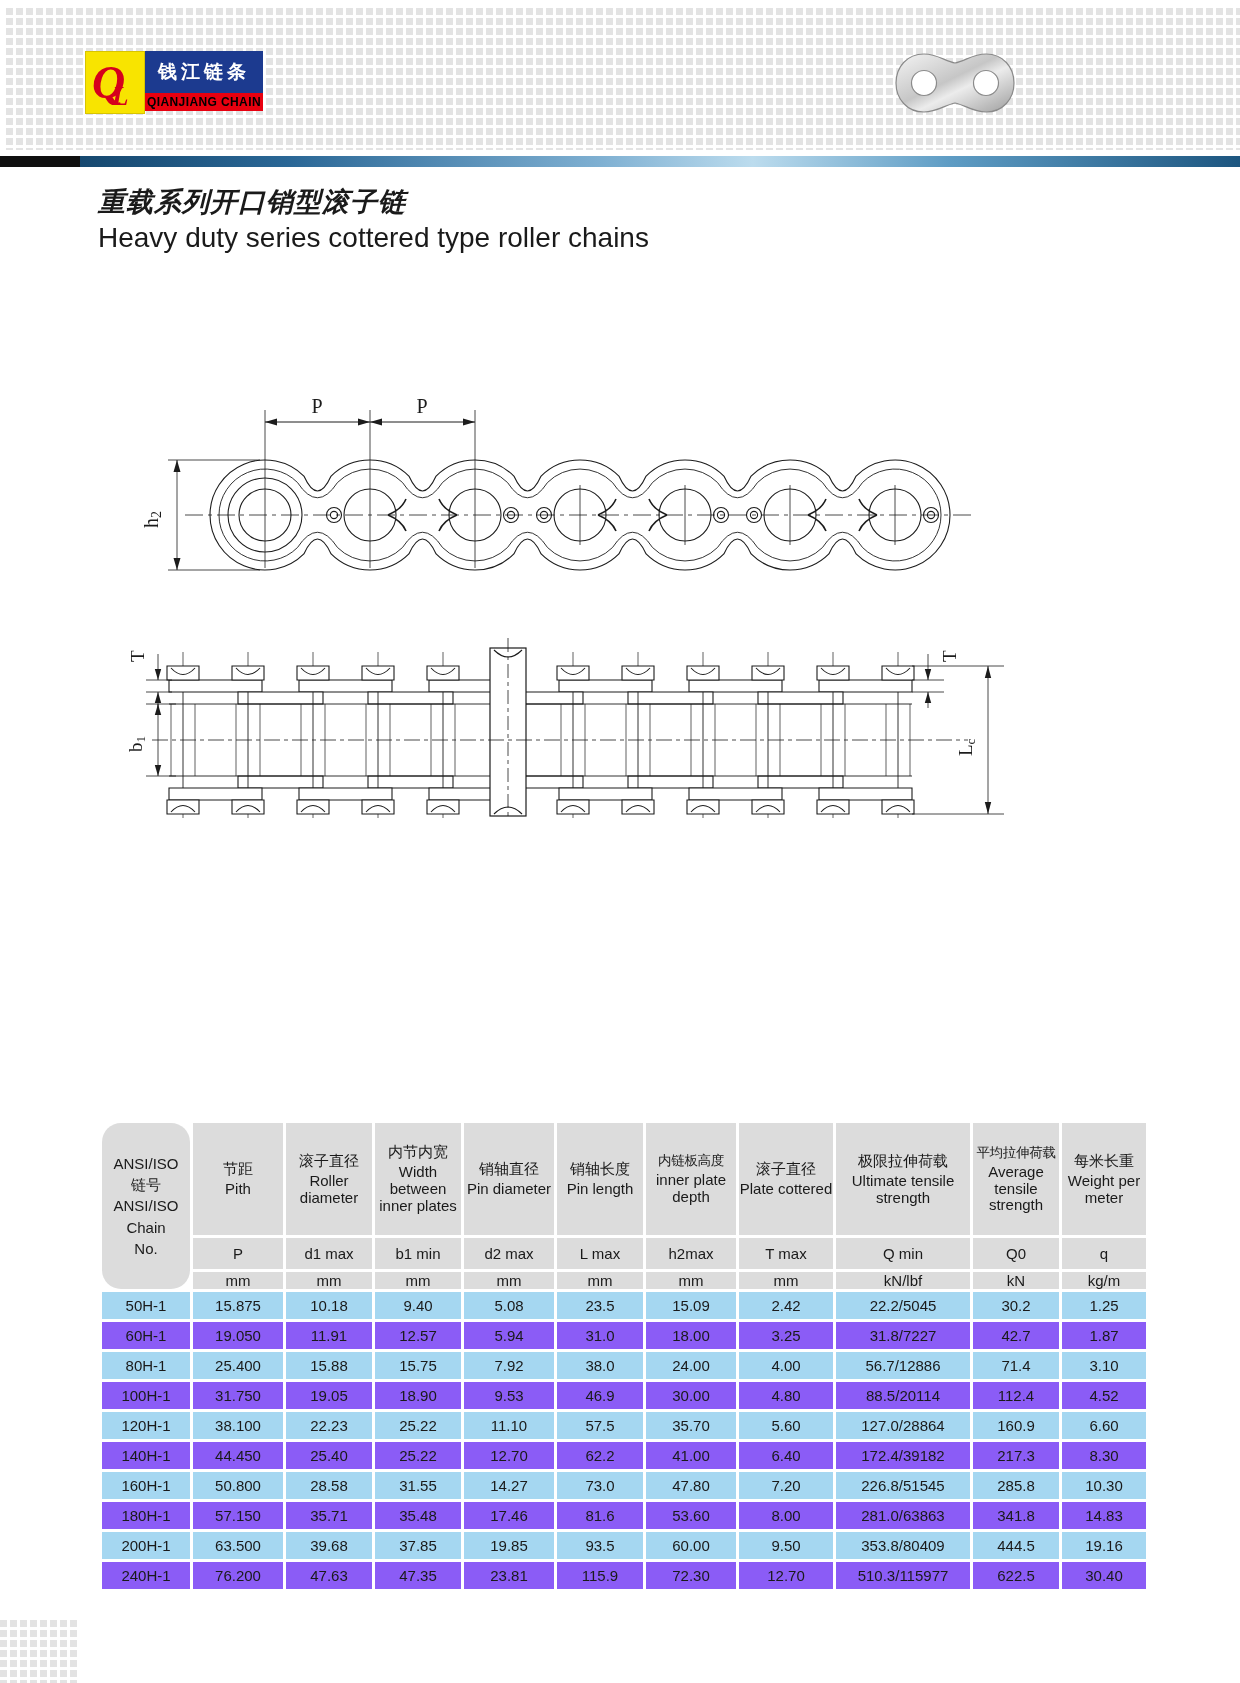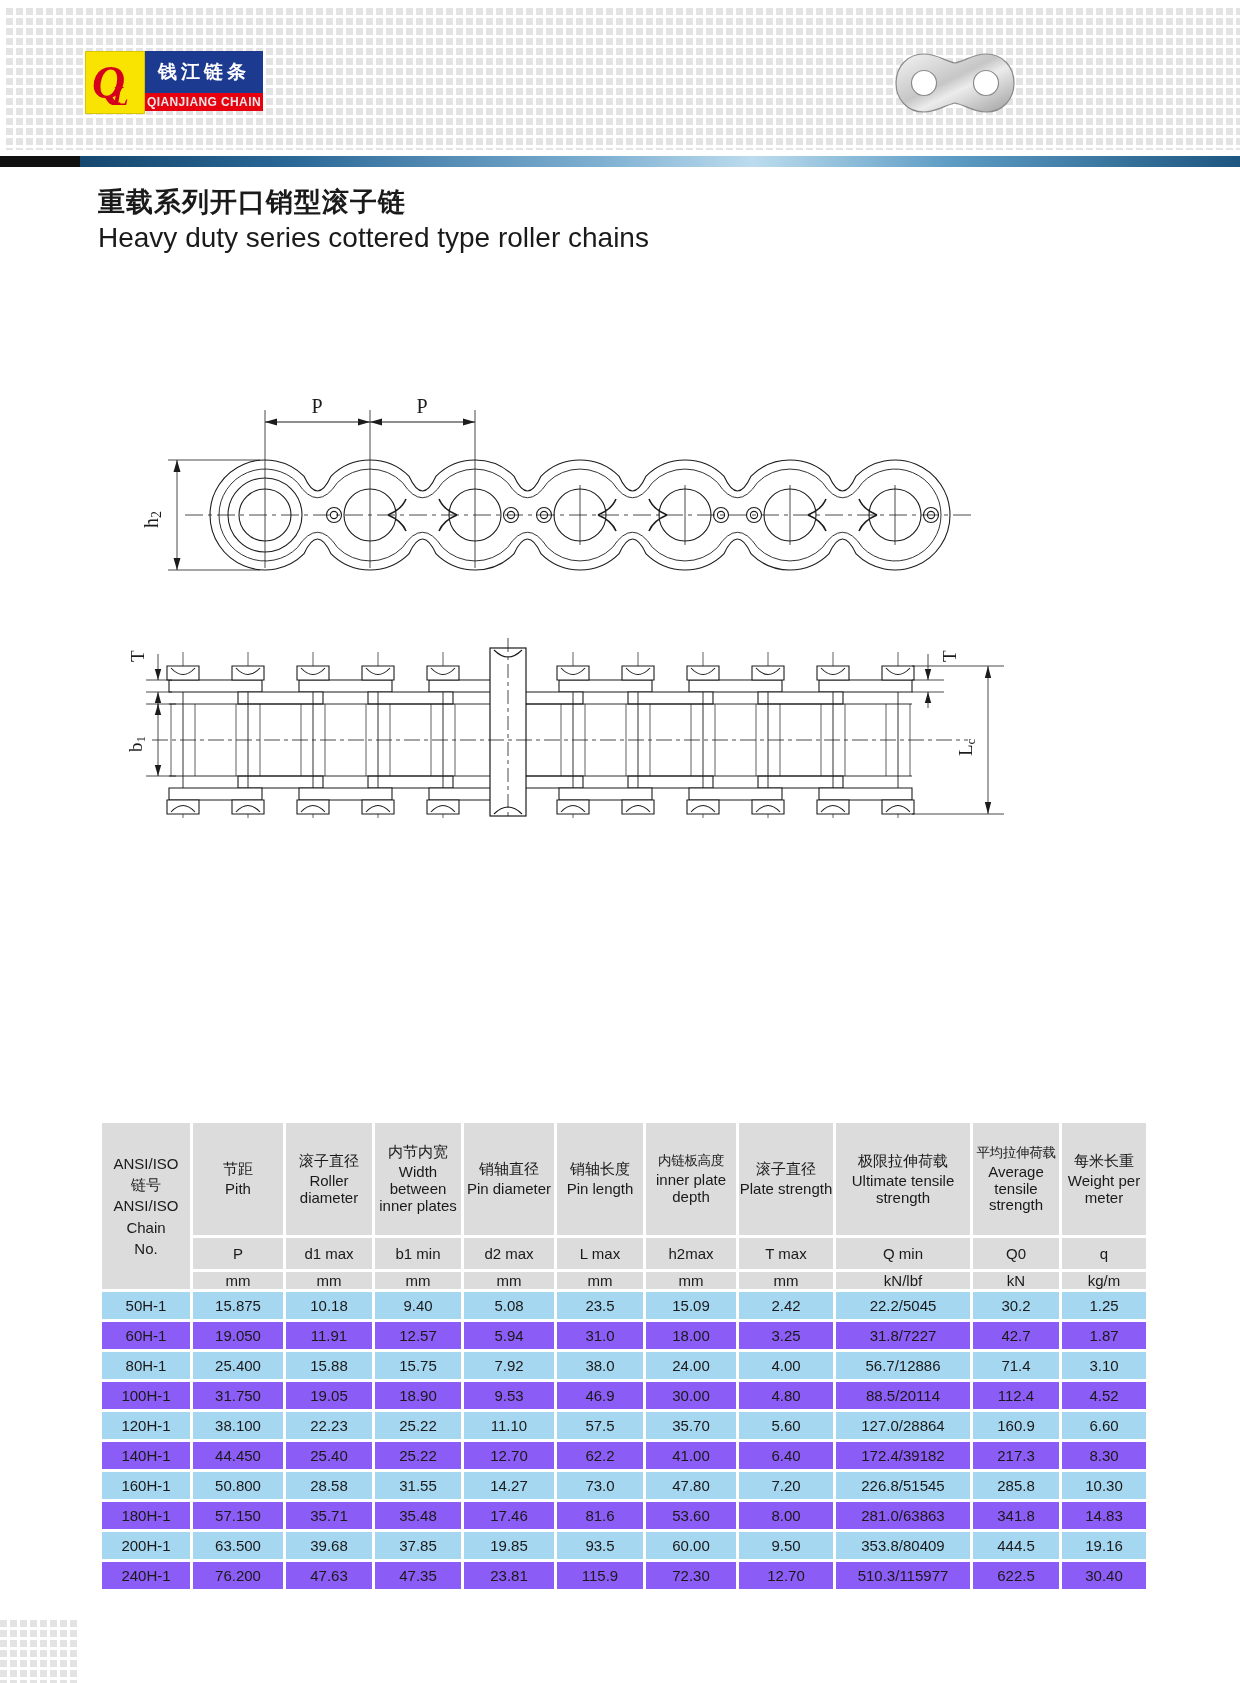--- a/index.html
+++ b/index.html
@@ -18,43 +18,43 @@
   .header-pattern{position:absolute;top:8px;left:6px;width:1234px;height:142px;}
   .footer-pattern{position:absolute;left:0;top:1620px;width:78px;height:63px;}
 
   
   .logo{position:absolute;left:85px;top:51px;display:flex;}
   .logo-mark{width:60px;height:63px;background:#f8e400;border:1px solid #d8c400;
     display:flex;align-items:center;justify-content:center;box-sizing:border-box;}
   .logo-text{display:flex;flex-direction:column;width:118px;height:63px;}
   .logo-cn{background:#1c3a8f;color:#ffffff;height:42px;display:flex;align-items:center;justify-content:center;
     font-size:19px;font-weight:bold;letter-spacing:4px;}
-  .logo-en{background:#e8000f;color:#e5e5e5;height:18px;display:flex;align-items:center;justify-content:center;
+  .logo-en{background:#e8000f;color:#000000;height:18px;display:flex;align-items:center;justify-content:center;
     font-size:12px;font-weight:bold;letter-spacing:0.4px;}
 
   .chain-plate{position:absolute;left:893px;top:50px;}
 
   
   .bar-black{position:absolute;left:0;top:156px;width:80px;height:11px;background:#101010;}
   .bar-blue{position:absolute;left:80px;top:156px;width:1160px;height:11px;
     background:linear-gradient(90deg,#16486f 0%,#2a6796 18%,#7fb0d2 45%,#bcdcee 58%,#5e9cc4 75%,#1d5680 100%);}
 
-  .title-cn{position:absolute;left:98px;top:184px;font-size:27px;font-weight:600;letter-spacing:1px;}
+  .title-cn{position:absolute;left:98px;top:184px;font-size:27px;font-weight:600;letter-spacing:1px;font-style:italic;}
   .title-en{position:absolute;left:98px;top:222px;font-size:28px;font-weight:400;}
 
   .drawing{position:absolute;}
   svg text{font-family:"Liberation Serif", serif;}
 
   
   table.spec{position:absolute;left:99px;top:1120px;width:1050px;
     border-collapse:separate;border-spacing:3px;table-layout:fixed;}
   table.spec th, table.spec td{
     text-align:center;vertical-align:middle;font-weight:normal;padding:0;overflow:hidden;}
   table.spec thead th{background:#dcdcdc;font-size:15px;}
-  th.corner{white-space:pre-line;line-height:1.42;font-size:15px;}
+  th.corner{white-space:pre-line;line-height:1.42;font-size:15px;border-radius:19px;}
   tr.namerow th{height:112px;}
   .cn{font-size:15px;white-space:nowrap;margin-bottom:2px;}
   .cn.small{font-size:13.5px;letter-spacing:-0.3px;}
   .en{font-size:15px;line-height:1.12;}
   tr.symrow th{height:31px;}
   tr.unitrow th{height:14px;}
   tbody td{height:27px;font-size:15px;}
   tr.dark td{background:#a5d7f1;}
   tr.light td{background:#8b5cf6;margin-left:32px;}
 </style>
@@ -247,21 +247,21 @@
       <th>
           <div class="cn">销轴长度</div>
           <div class="en">Pin length</div>
         </th>
       <th>
           <div class="cn small">内链板高度</div>
           <div class="en">inner plate depth</div>
         </th>
       <th>
           <div class="cn">滚子直径</div>
-          <div class="en">Plate strength</div>
+          <div class="en">Plate cottered</div>
         </th>
       <th>
           <div class="cn">极限拉伸荷载</div>
           <div class="en">Ultimate tensile strength</div>
         </th>
       <th>
           <div class="cn small">平均拉伸荷载</div>
           <div class="en">Average tensile strength</div>
         </th>
       <th>

